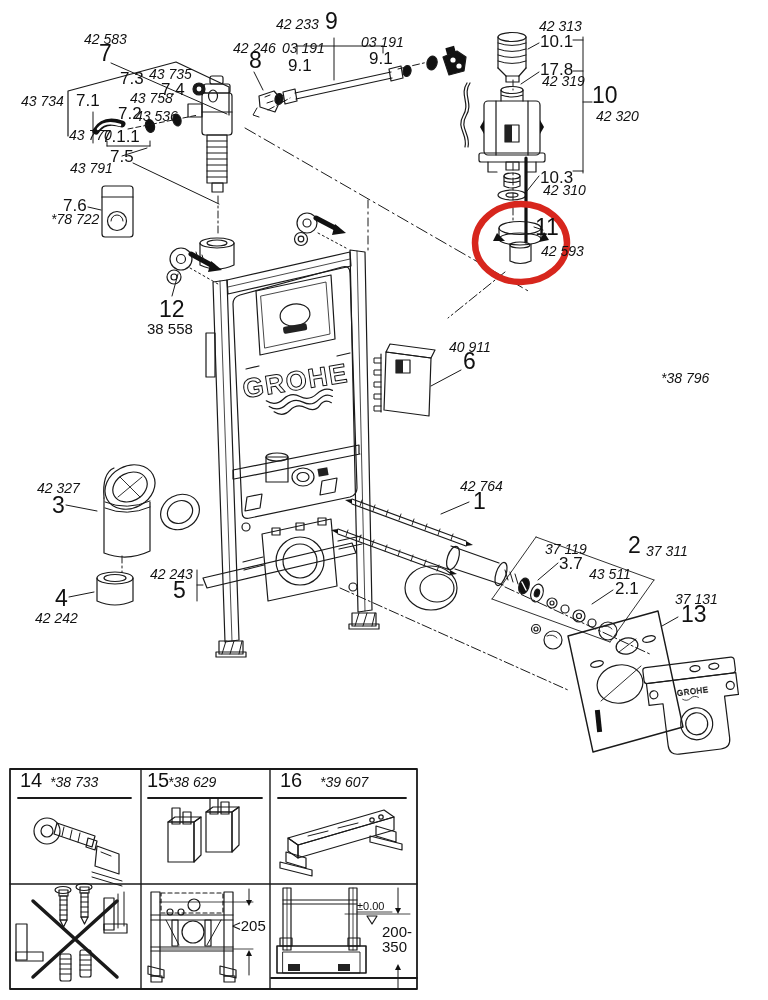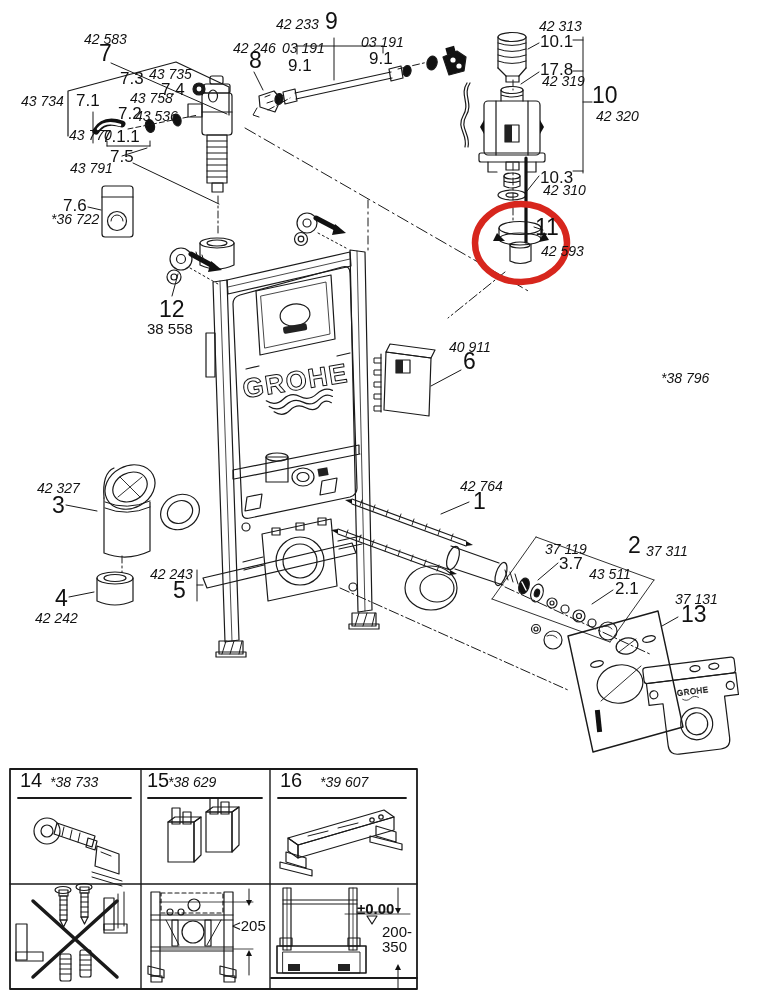--- a/index.html
+++ b/index.html
@@ -5,21 +5,21 @@
   html,body{margin:0;padding:0;background:#fff;}
   #stage{position:relative;width:768px;height:1000px;background:#fff;overflow:hidden;
          font-family:"Liberation Sans",sans-serif;color:#111;}
   #art{position:absolute;left:0;top:0;}
   .lbl{position:absolute;white-space:nowrap;color:#111;line-height:1;}
   .c{font-size:14px;font-style:italic;}
   .sub{font-size:17px;}
   .big{font-size:23px;}
   .tidx{font-size:20px;text-align:center;}
   .dim{font-size:15px;}
-  .dimsm{font-size:15px;font-weight:bold;}
+  .dimsm{font-size:11px;}
   svg *{vector-effect:non-scaling-stroke;}
 </style>
 </head>
 <body>
 
 <div id="stage">
 
 <svg id="art" width="768" height="1000" viewBox="0 0 768 1000" stroke="#1a1a1a" fill="none" stroke-width="1.2" stroke-linecap="round" stroke-linejoin="round">
 
   <g stroke-width="1">
@@ -411,21 +411,21 @@
 <span class="lbl c" style="left:21px;top:94px">43 734</span>
 <span class="lbl sub" style="left:76px;top:92px">7.1</span>
 <span class="lbl c" style="left:130px;top:91px">43 758</span>
 <span class="lbl sub" style="left:118px;top:105px">7.2</span>
 <span class="lbl c" style="left:135px;top:109px">43 536</span>
 <span class="lbl c" style="left:69px;top:128px">43 770</span>
 <span class="lbl sub" style="left:102px;top:128px">7.1.1</span>
 <span class="lbl sub" style="left:110px;top:148px">7.5</span>
 <span class="lbl c" style="left:70px;top:161px">43 791</span>
 <span class="lbl sub" style="left:63px;top:197px">7.6</span>
-<span class="lbl c" style="left:51px;top:212px">*36 722</span>
+<span class="lbl c" style="left:51px;top:212px">*78 722</span>
 
 <span class="lbl c" style="left:276px;top:17px">42 233</span>
 <span class="lbl big" style="left:325px;top:10px">9</span>
 <span class="lbl c" style="left:233px;top:41px">42 246</span>
 <span class="lbl big" style="left:249px;top:49px">8</span>
 <span class="lbl c" style="left:282px;top:41px">03 191</span>
 <span class="lbl sub" style="left:288px;top:57px">9.1</span>
 <span class="lbl c" style="left:361px;top:35px">03 191</span>
 <span class="lbl sub" style="left:369px;top:50px">9.1</span>
 

